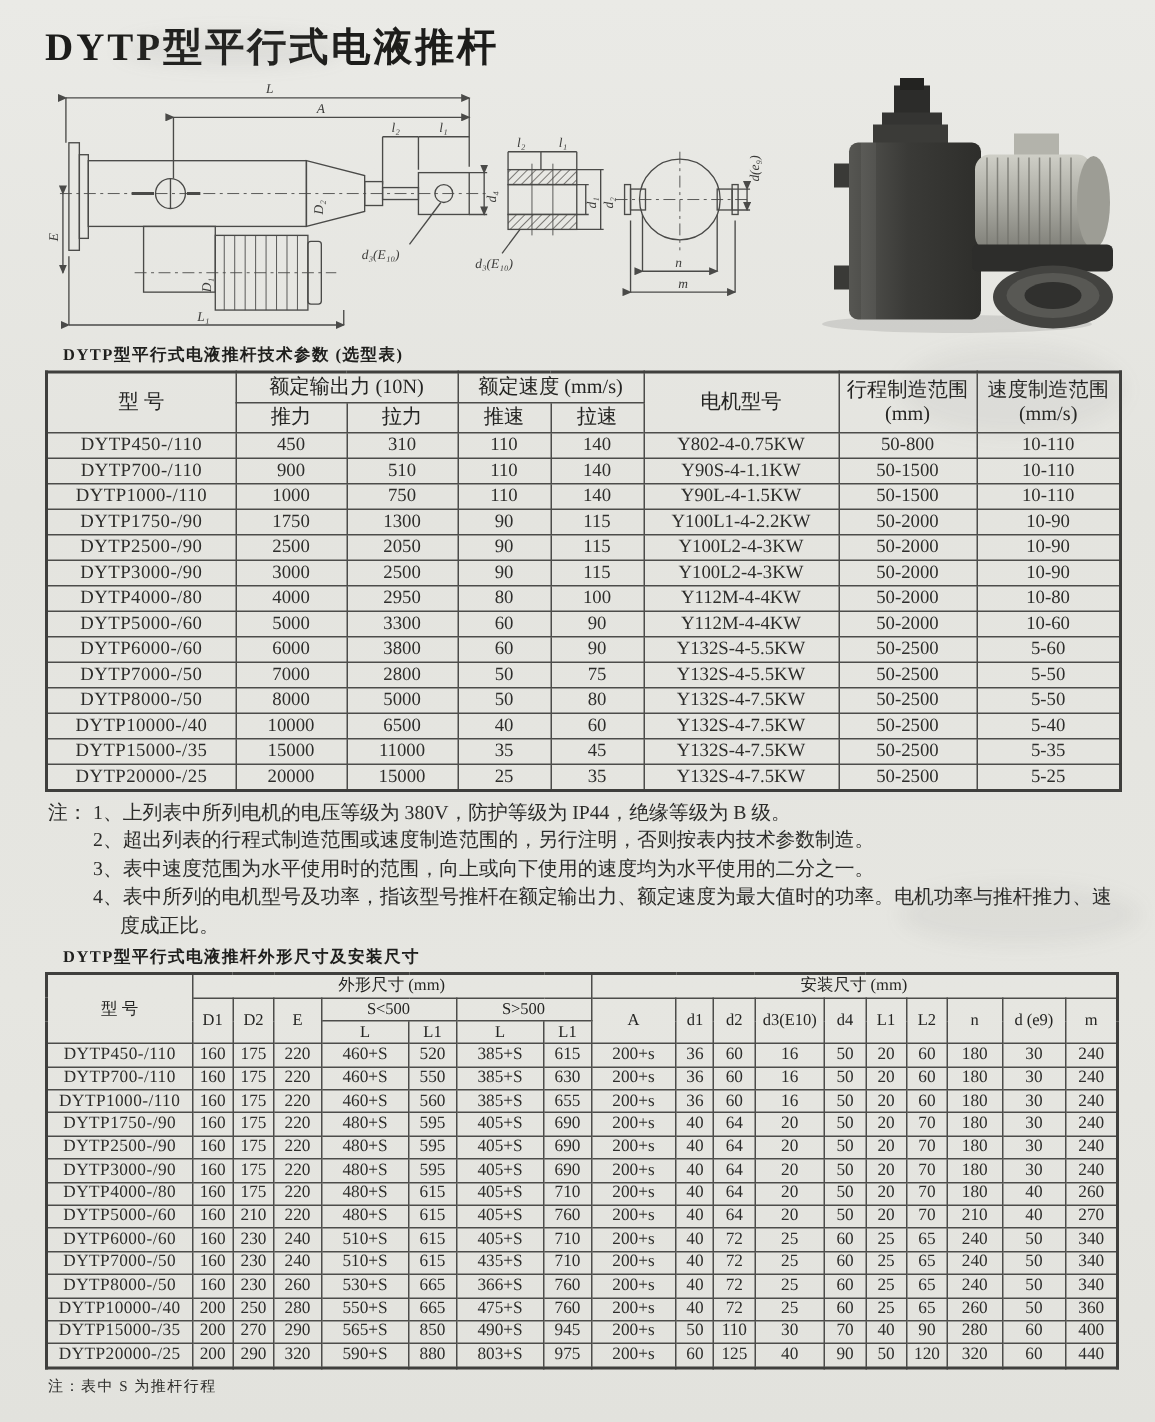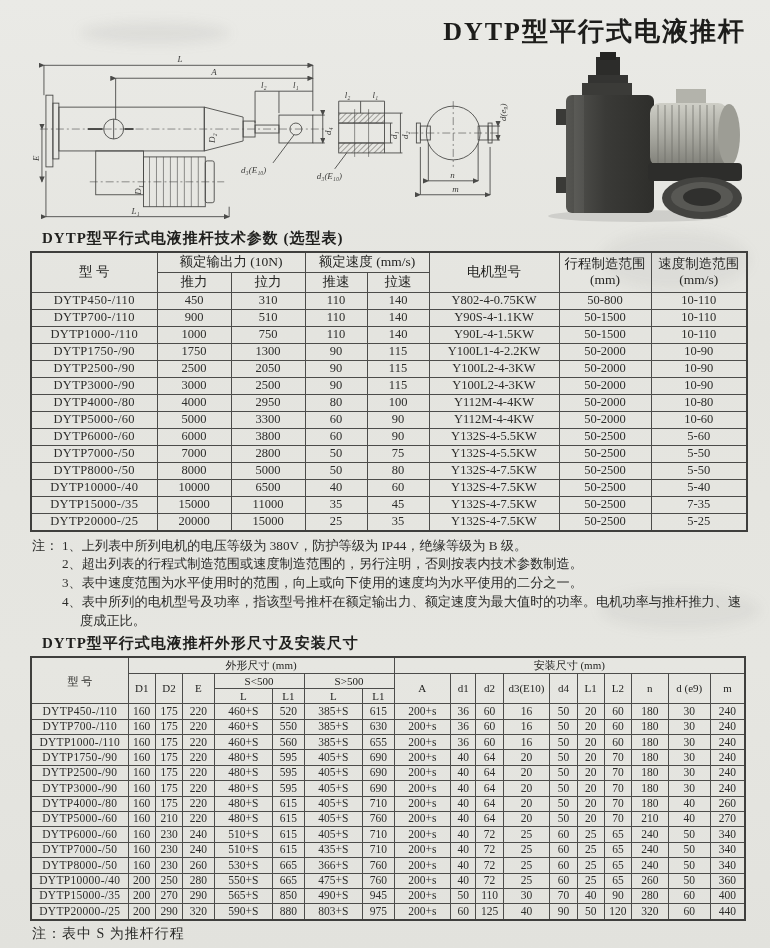--- a/index.html
+++ b/index.html
@@ -1,40 +1,40 @@
 <!DOCTYPE html>
 <html><head>
 <meta charset="utf-8">
 <style>
   html,body{margin:0;padding:0;background:#c8c8c4;}
   .page{position:relative;width:770px;height:948px;box-sizing:border-box;
         padding:8px 24px 6px 30px;overflow:hidden;color:#2d2d2b;
         background:linear-gradient(180deg,#eaeae6 0%,#e4e4df 35%,#e6e6e1 70%,#e2e2dd 100%);
         font-family:"Liberation Serif","DejaVu Serif",serif;}
   .smudge{position:absolute;border-radius:50%;filter:blur(6px);pointer-events:none;}
-  h1.title{text-align:right;font-size:26px;font-weight:bold;letter-spacing:2px;
+  h1.title{text-align:left;font-size:26px;font-weight:bold;letter-spacing:2px;
         margin:6px 0 2px;color:#1d1d1b;}
   .figure-row{display:flex;align-items:flex-start;height:174px;margin:0 0 2px;}
   .drawing-wrap{width:478px;} .photo-wrap{width:238px;}
   svg text{font-family:"Liberation Serif","DejaVu Serif",serif;font-style:italic;
         font-size:9px;fill:#3c3c3a;}
-  .caption{font-size:15px;font-weight:bold;color:#1f1f1d;margin:4px 0 3px 12px;letter-spacing:1px;}
+  .caption{font-size:11px;font-weight:bold;color:#1f1f1d;margin:4px 0 3px 12px;letter-spacing:1px;}
   table{border-collapse:collapse;width:100%;table-layout:fixed;border:2px solid #3f3f3d;}
   th,td{border:1px solid #4c4c4a;text-align:center;overflow:hidden;white-space:nowrap;}
   th{font-weight:normal;color:#242422;}
   #t1 th{font-size:13.5px;padding:1px 1px;line-height:1.25;}
   #t1 td{font-size:12.5px;height:16px;line-height:1.05;padding:0 1px;}
   #t2 th{font-size:11px;padding:0 1px;line-height:1.3;}
   #t2 td{font-size:11.5px;height:14.4px;line-height:1.0;padding:0 1px;}
   td.model{letter-spacing:0.3px;}
   .notes{position:relative;font-size:13.2px;line-height:1.42;margin:5px 0 2px 0;
         padding-left:32px;color:#2c2c2a;}
   .notes-prefix{position:absolute;left:2px;top:0;}
   .note-item{padding-left:18px;text-indent:-18px;}
-  .footnote{font-size:14px;margin:4px 0 0 2px;color:#2c2c2a;letter-spacing:1px;}
+  .footnote{font-size:10px;margin:4px 0 0 2px;color:#2c2c2a;letter-spacing:1px;}
 </style>
 </head>
 <body>
 
 <div class="page">
 
   <div class="smudge" style="left:80px;top:22px;width:150px;height:22px;background:rgba(120,120,116,0.10);"></div>
   <div class="smudge" style="left:600px;top:230px;width:150px;height:60px;background:rgba(120,120,116,0.07);"></div>
   <div class="smudge" style="left:600px;top:590px;width:160px;height:40px;background:rgba(120,120,116,0.08);"></div>
 
@@ -366,21 +366,21 @@
           <td>5-40</td>
         </tr>
         <tr>
           <td class="model">DYTP15000-/35</td>
           <td>15000</td>
           <td>11000</td>
           <td>35</td>
           <td>45</td>
           <td>Y132S-4-7.5KW</td>
           <td>50-2500</td>
-          <td>7-35</td>
+          <td>5-35</td>
         </tr>
         <tr>
           <td class="model">DYTP20000-/25</td>
           <td>20000</td>
           <td>15000</td>
           <td>25</td>
           <td>35</td>
           <td>Y132S-4-7.5KW</td>
           <td>50-2500</td>
           <td>5-25</td>

